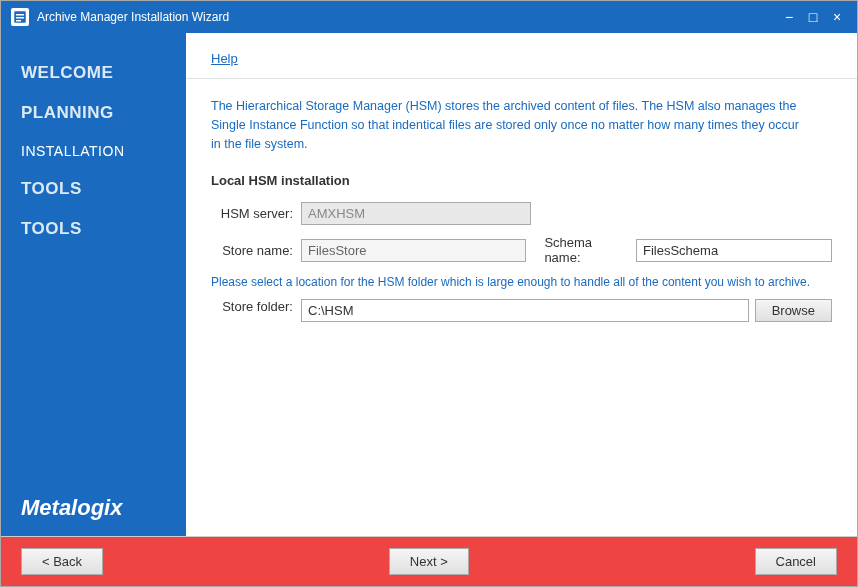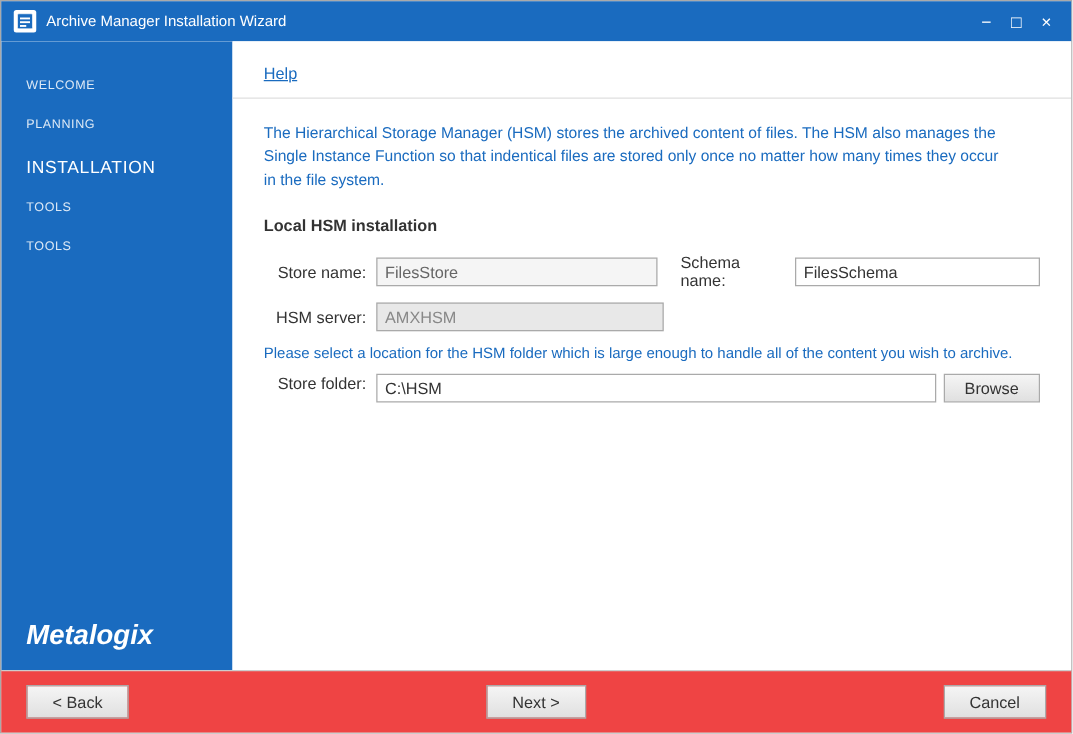--- a/index.html
+++ b/index.html
@@ -79,22 +79,22 @@
     }
 
     .sidebar-items {
       padding: 20px 0;
       flex: 1;
     }
 
     .sidebar-item {
       padding: 10px 20px;
       color: rgba(255,255,255,0.85);
-      font-size: 10px;
-      font-weight: normal;
+      font-size: 17px;
+      font-weight: bold;
       cursor: pointer;
       letter-spacing: 0.5px;
     }
 
     .sidebar-item.active {
       color: #fff;
       font-weight: normal;
       font-size: 14px;
     }
 
@@ -304,29 +304,29 @@
       <div class="main-header">
         <a class="help-link">Help</a>
       </div>
 
       <div class="main-body">
         <p class="description">The Hierarchical Storage Manager (HSM) stores the archived content of files. The HSM also manages the Single Instance Function so that indentical files are stored only once no matter how many times they occur in the file system.</p>
 
         <div class="section-title">Local HSM installation</div>
 
         <div class="form-row">
+          <label class="form-label">HSM server:</label>
+          <input class="form-input server" type="text" readonly="" value="AMXHSM" style="">
+        </div>
+
+        <div class="form-row">
           <label class="form-label">Store name:</label>
           <input class="form-input wide" type="text" value="FilesStore" style="">
           <span class="inline-label">Schema name:</span>
           <input class="inline-input" type="text" value="FilesSchema" style="">
-        </div>
-
-        <div class="form-row">
-          <label class="form-label">HSM server:</label>
-          <input class="form-input server" type="text" readonly="" value="AMXHSM" style="">
         </div>
 
         <div class="hint-text">Please select a location for the HSM folder which is large enough to handle all of the content you wish to archive.</div>
 
         <div class="store-folder-row">
           <label class="form-label">Store folder:</label>
           <input class="store-folder-input" type="text" value="C:\HSM" style="">
           <button class="browse-btn">Browse</button>
         </div>
       </div>

